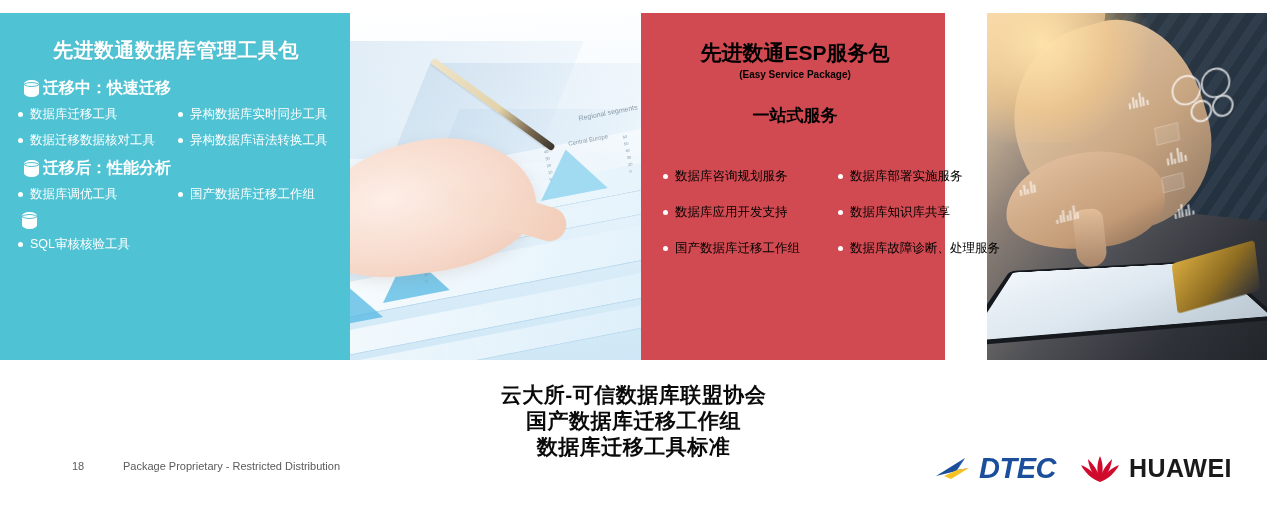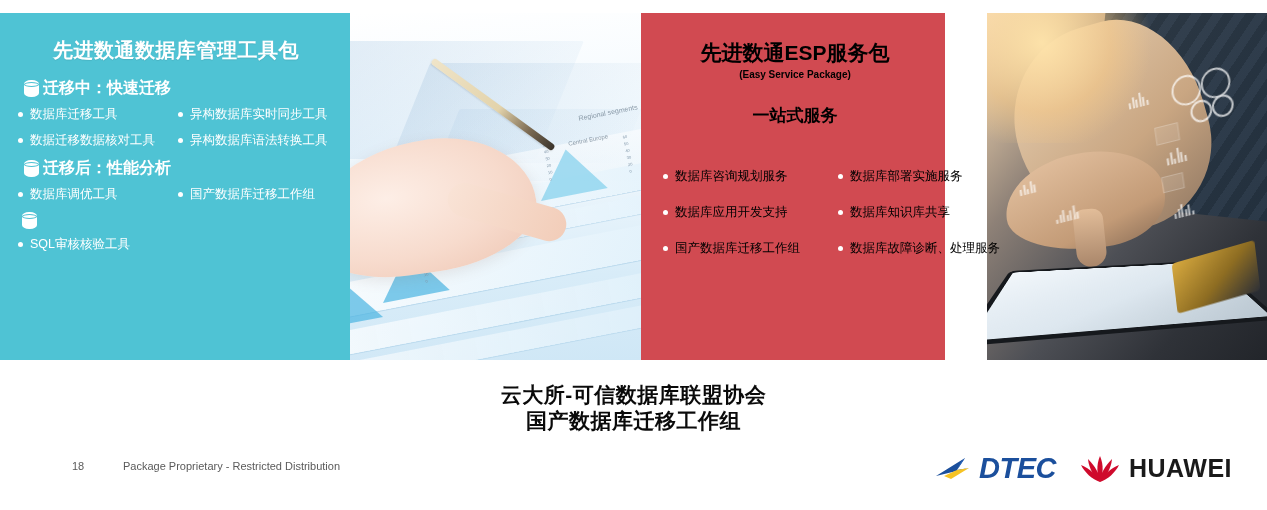--- a/index.html
+++ b/index.html
@@ -578,20 +578,21 @@
           <span>数据库故障诊断、处理服务</span>
         </div>
     </div>
   </div>
 
 </div>
 
 <div id="caption">
   <div>云大所-可信数据库联盟协会</div>
   <div>国产数据库迁移工作组</div>
+  <div>数据库迁移工具标准</div>
 </div>
 
 <div id="footer">
   <div class="page-no">18</div>
   <div class="confidential">Package Proprietary - Restricted Distribution</div>
 
   <div id="logos">
 
     <div class="dtec-logo">
       <span class="dtec-mark">

